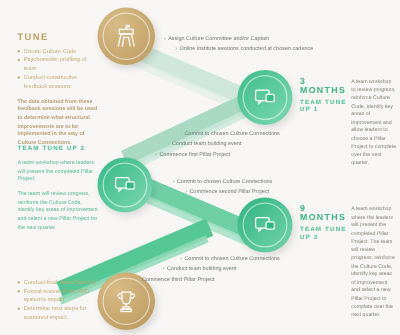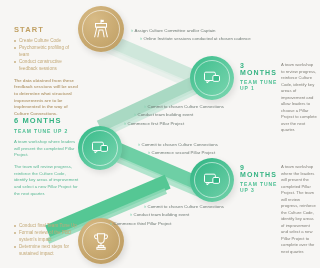--- a/index.html
+++ b/index.html
@@ -155,21 +155,21 @@
       <path d="M8 4 L16 4 L15.5 11 A3.5 3.5 0 0 1 8.5 11 Z"></path>
       <path d="M8 5.5 L5.5 5.5 A2.5 2.5 0 0 0 8 9.5"></path>
       <path d="M16 5.5 L18.5 5.5 A2.5 2.5 0 0 1 16 9.5"></path>
       <line x1="12" y1="14" x2="12" y2="17"></line>
       <rect x="9" y="17" width="6" height="1.8"></rect>
       <rect x="7.5" y="19" width="9" height="2"></rect>
     </svg>
   </div>
 
   <div class="lblock b-start">
-    <div class="head gold">START</div>
+    <div class="head gold">TUNE</div>
     <ul class="bul">
       <li>Create Culture Code</li>
       <li>Psychometric profiling of team</li>
       <li>Conduct constructive feedback sessions</li>
     </ul>
     <p class="para">The data obtained from these feedback sessions will be used to determine what structural improvements are to be implemented in the way of Culture Connections.</p>
   </div>
 
   <div class="acts a-start">
     <div class="act">
@@ -197,21 +197,20 @@
       <span class="arrow">››</span>
       <span class="txt">Conduct team building event</span>
     </div>
     <div class="act">
       <span class="arrow">››</span>
       <span class="txt">Commence first Pillar Project</span>
     </div>
   </div>
 
   <div class="lblock b-6m">
-    <div class="head green">6 MONTHS</div>
     <div class="sub">TEAM TUNE UP 2</div>
     <p class="para g">A team workshop where leaders will present the completed Pillar Project.</p>
     <p class="para g">The team will review progress, reinforce the Culture Code, identify key areas of improvement and select a new Pillar Project for the next quarter.</p>
   </div>
 
   <div class="acts a-6m">
     <div class="act">
       <span class="arrow">››</span>
       <span class="txt">Commit to chosen Culture Connections</span>
     </div>

